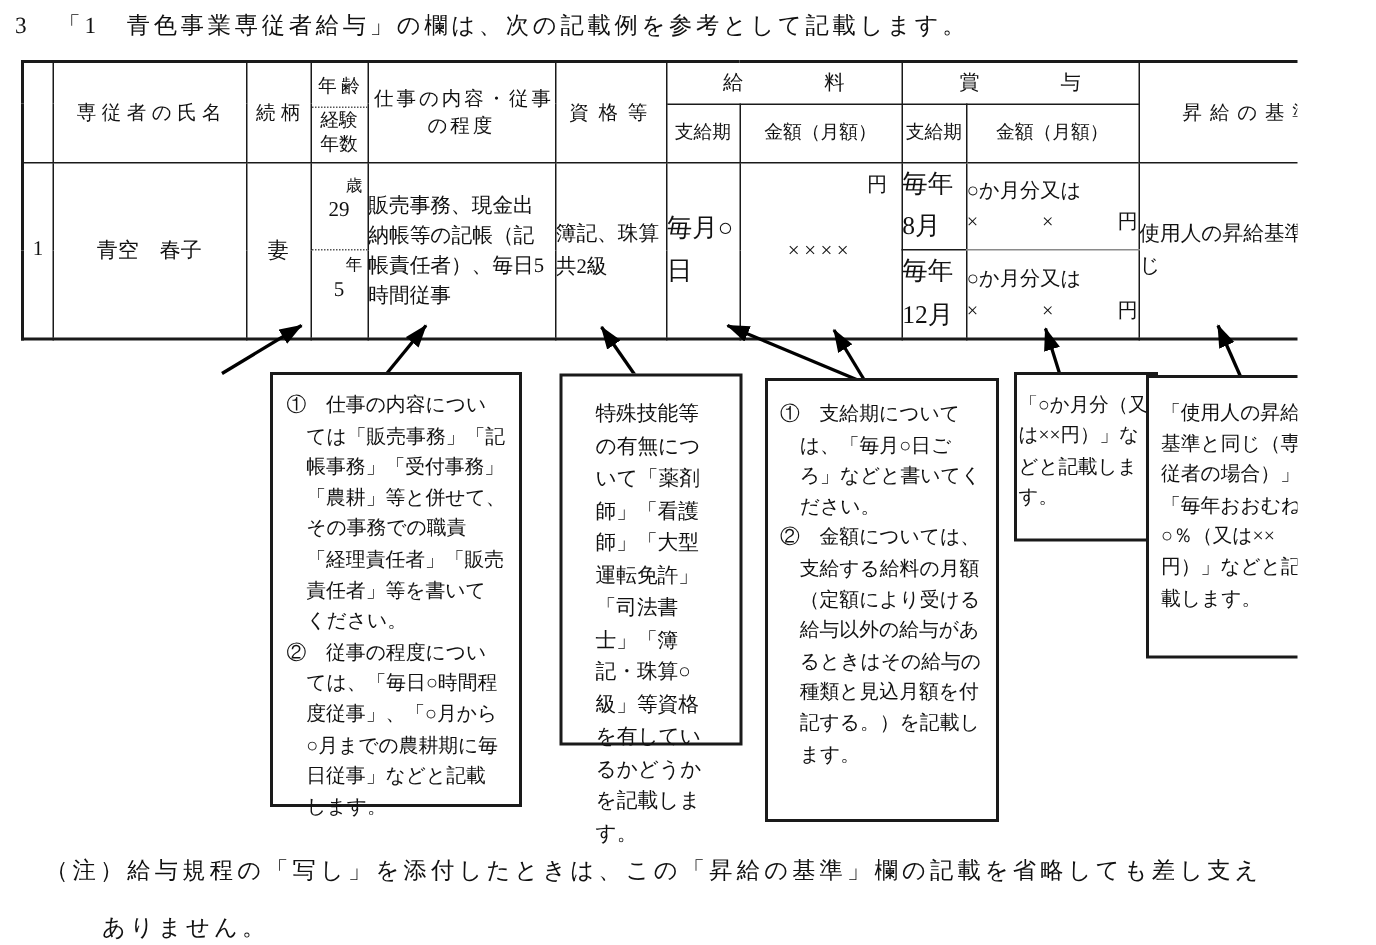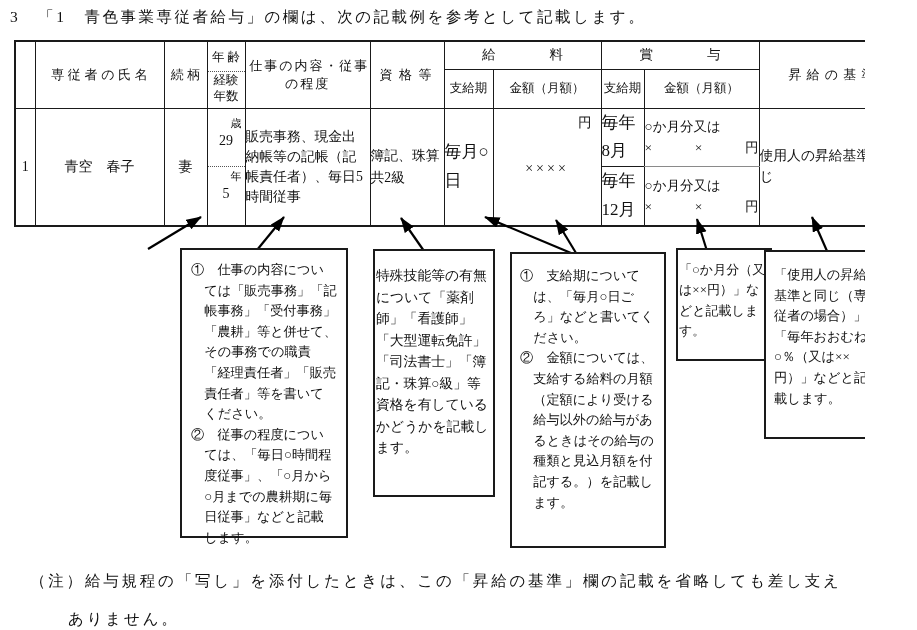--- a/index.html
+++ b/index.html
@@ -56,21 +56,21 @@
   td.raise { padding: 4px 5px; line-height: 1.5; font-size: 13.8px; }
 
   
   .callout {
     position: absolute; background: #fff; border: 2px solid #1a1a1a;
     font-size: 13.5px; line-height: 1.56; color: #111;
   }
   .callout p.hang { padding-left: 1em; text-indent: -1em; }
   #co-experience { left: 28px;  top: 247px; width: 140px; height: 182px; padding: 12px 10px; }
   #co-work       { left: 180px; top: 248px; width: 168px; height: 290px; padding: 10px 9px;  font-size: 13.2px; }
-  #co-qual       { left: 373px; top: 249px; width: 122px; height: 248px; padding: 14px 1px;  font-size: 13.8px; }
+  #co-qual       { left: 373px; top: 249px; width: 122px; height: 248px; padding: 14px 22px;  font-size: 13.8px; }
   #co-salary     { left: 510px; top: 252px; width: 156px; height: 296px; padding: 12px 8px;  font-size: 13.2px; }
   #co-bonus      { left: 676px; top: 248px; width: 96px;  height: 113px; padding: 10px 1px;  font-size: 13px; }
   #co-raise      { left: 764px; top: 250px; width: 117px; height: 189px; padding: 13px 8px;  font-size: 13.2px; }
 
   
   svg.arrows { position: absolute; left: 0; top: 0; pointer-events: none; }
 
   
   .note { position: absolute; left: 30px; top: 562px; width: 860px; font-size: 15.5px; letter-spacing: 2.8px; line-height: 38px; }
   .note .l1 { white-space: nowrap; }

